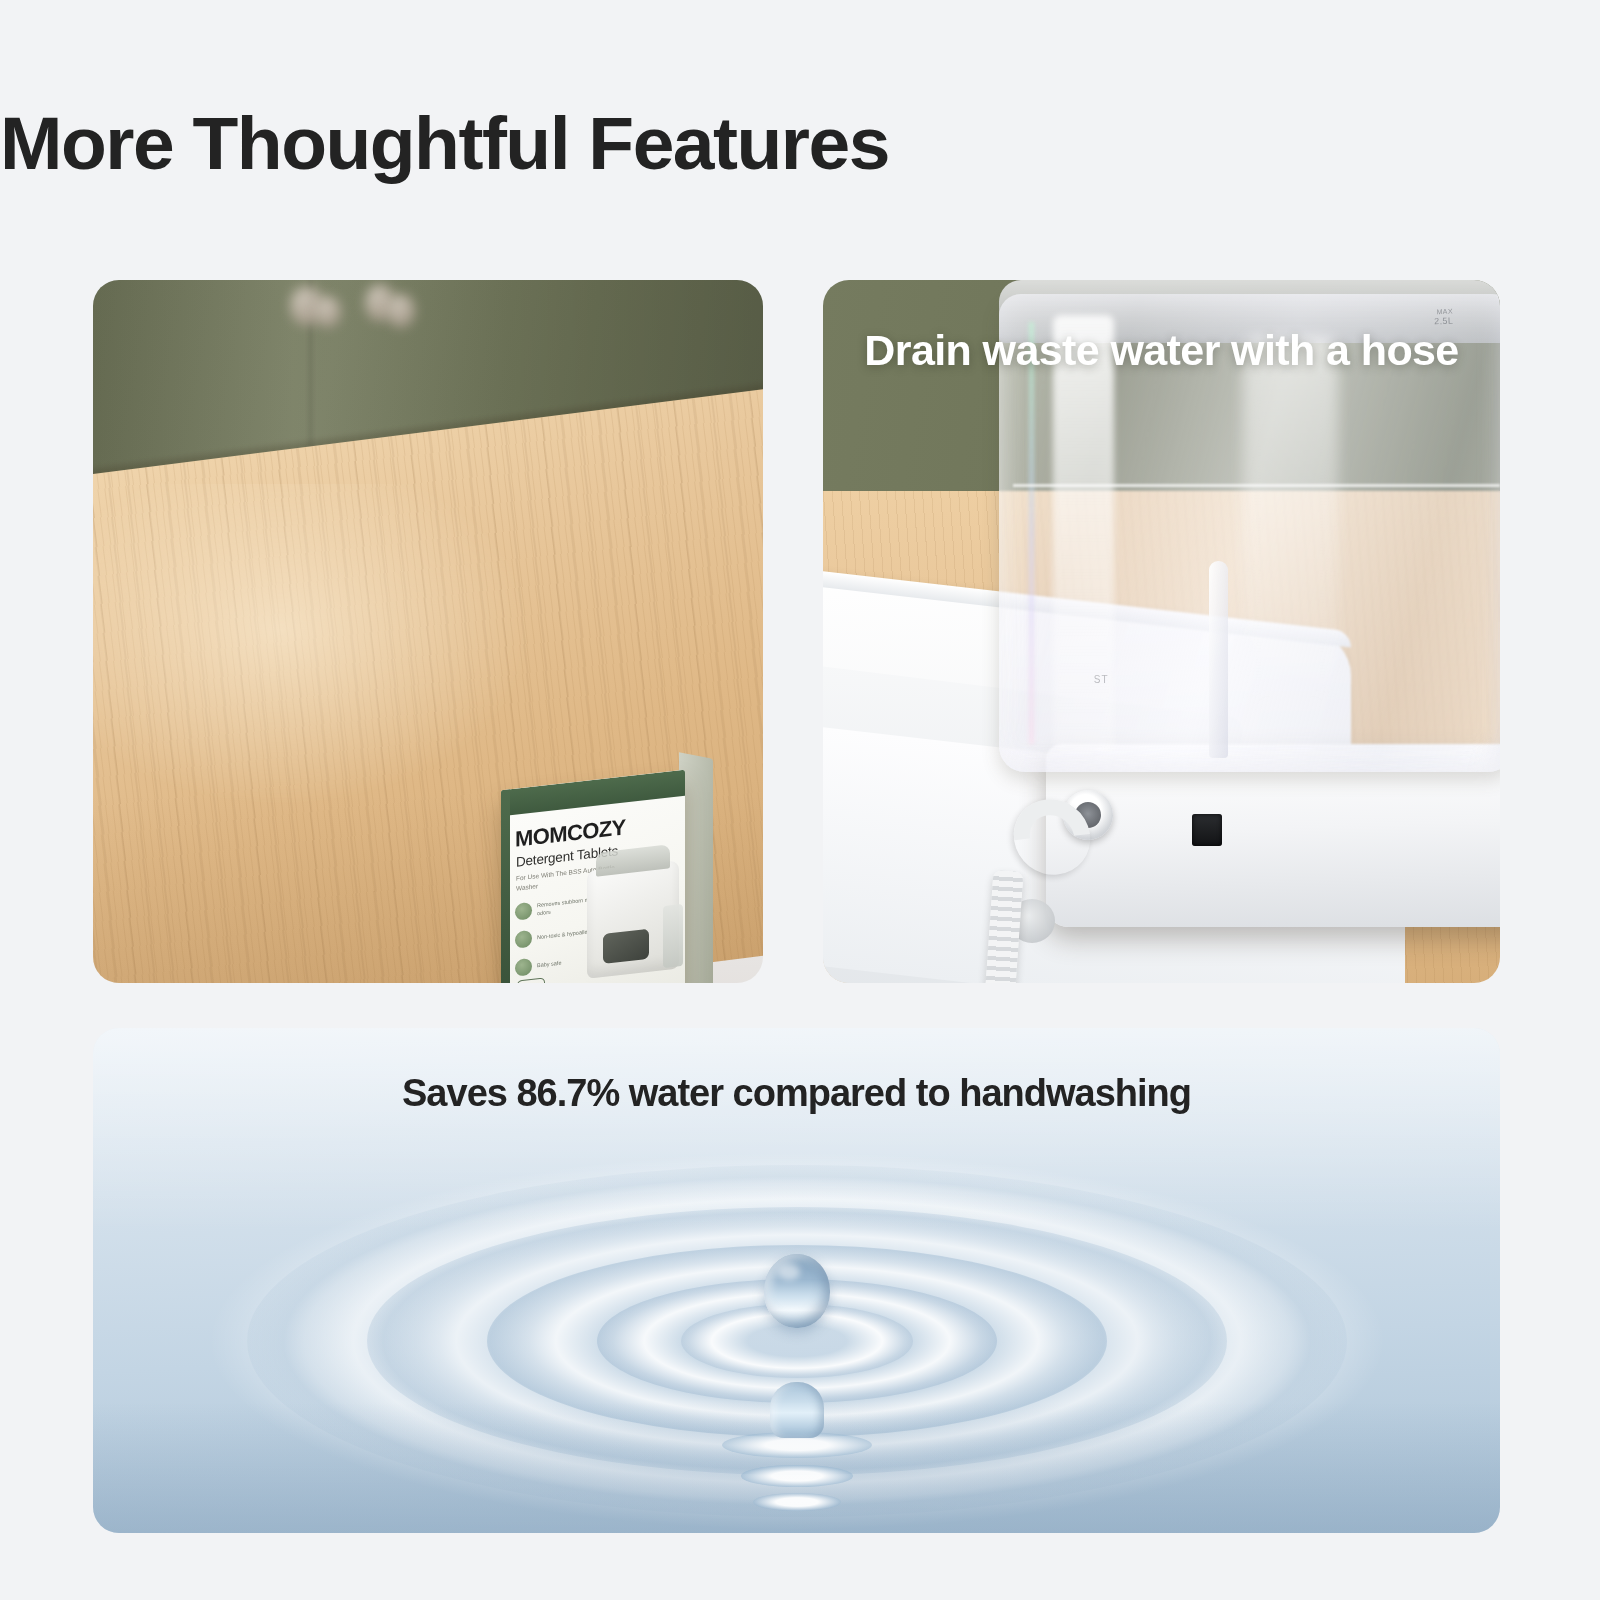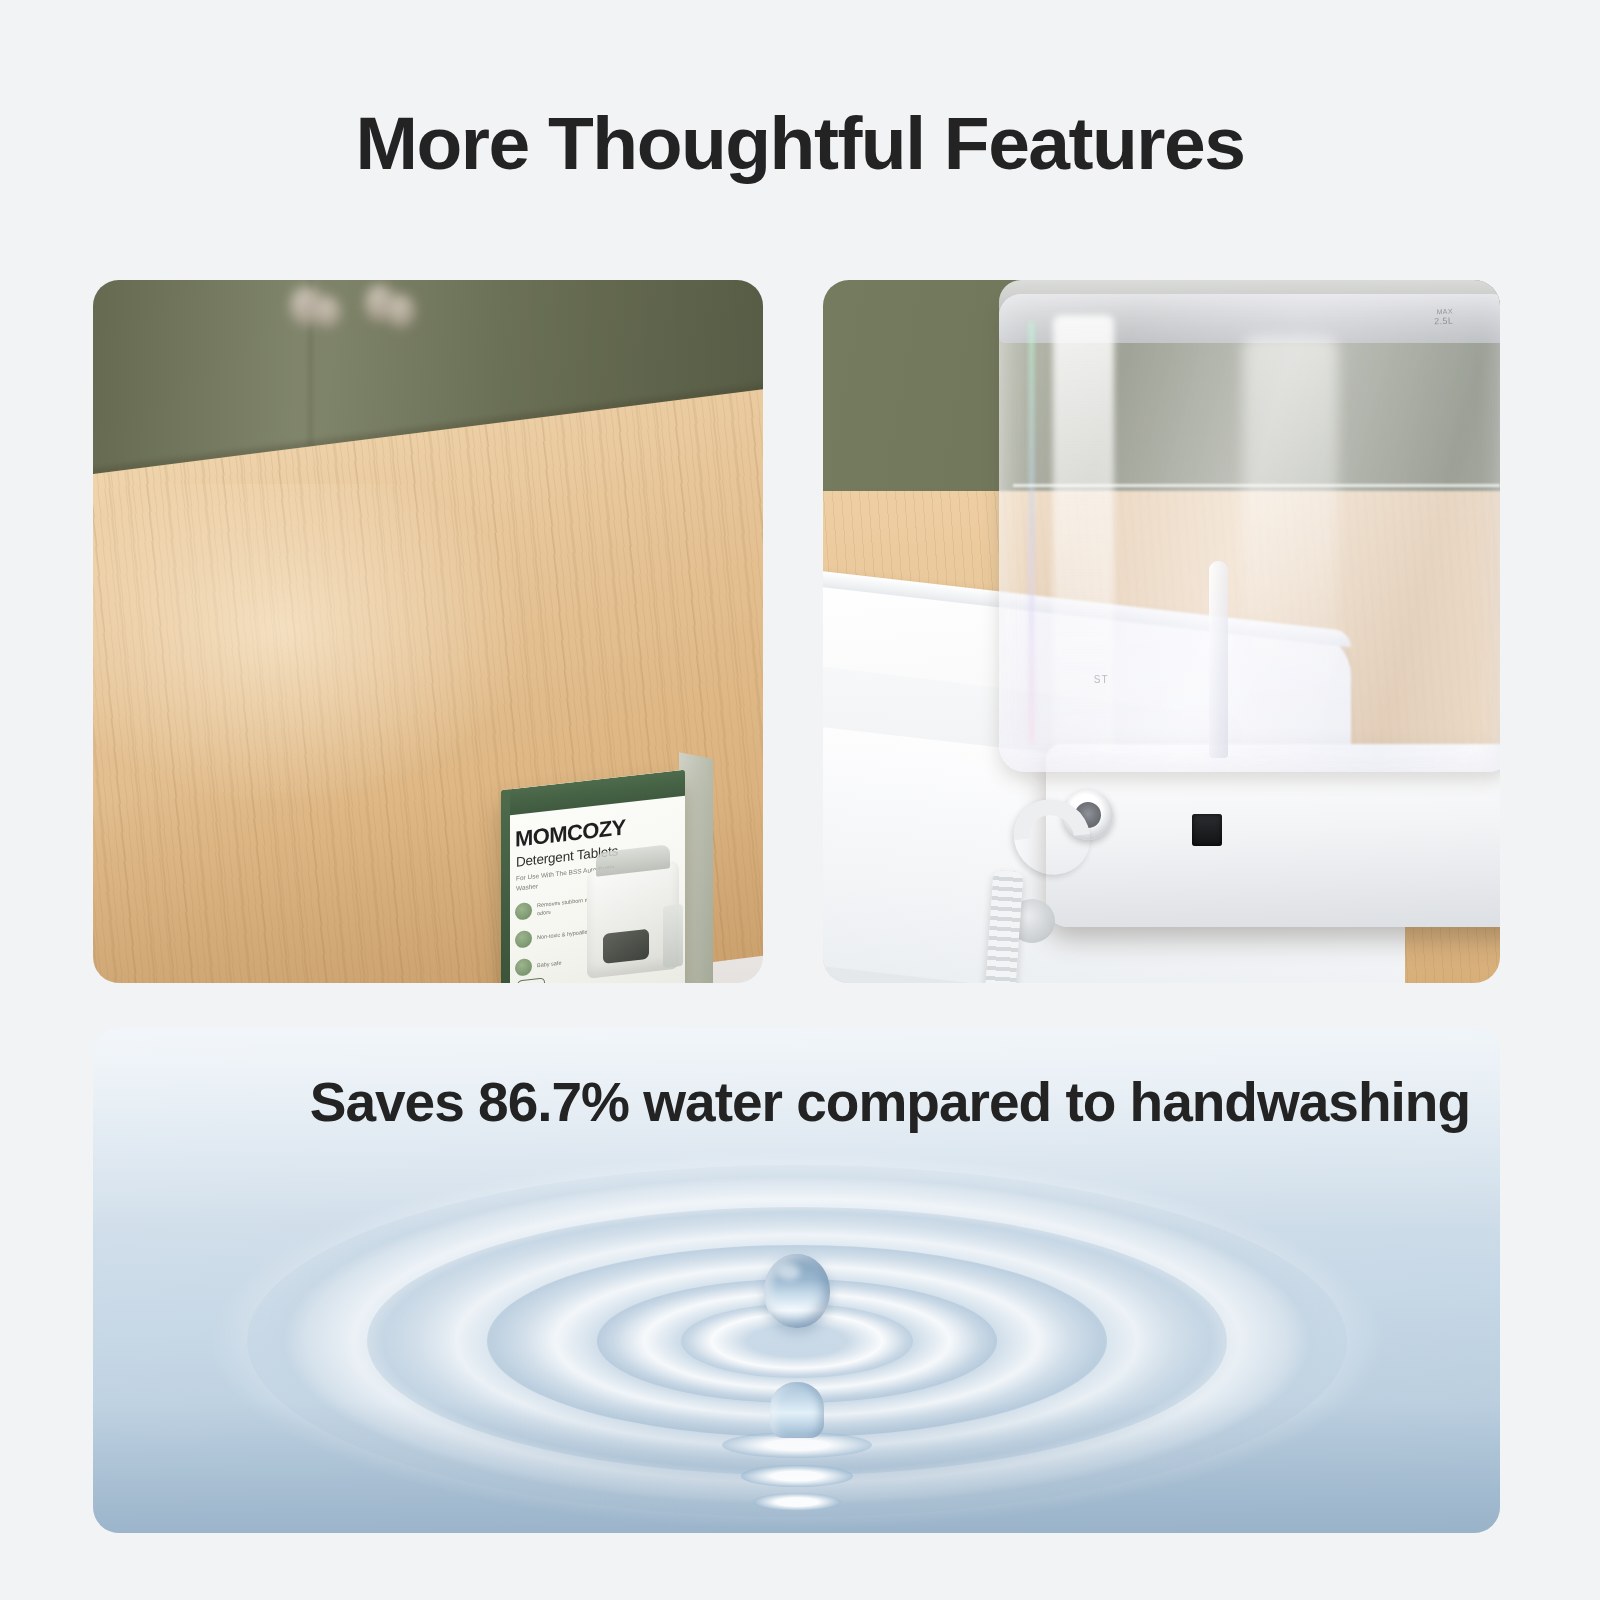--- a/index.html
+++ b/index.html
@@ -8,21 +8,21 @@
     background:#f2f3f5;
     font-family:"Liberation Sans", sans-serif;
     position:relative;
     overflow:hidden;
   }
 
   
   .page-title{
     position:absolute;
     left:0; top:104px; width:1600px;
-    text-align:center;
+    text-align:left;
     font-size:75px;
     font-weight:bold;
     letter-spacing:-1.5px;
     color:#232323;
     line-height:1.05;
   }
 
   
   .panel{
     position:absolute;
@@ -408,23 +408,23 @@
     font-weight:bold;
     line-height:1.15;
     letter-spacing:-.6px;
     text-shadow:0 2px 10px rgba(40,45,30,.34);
     padding:0 24px;
   }
   #caption-tablets{ top:46px; }
   #caption-drain{ top:46px; }
   .caption-dark{
     position:absolute; left:0; top:44px; width:100%;
-    text-align:right;
+    text-align:center;
     color:#232323;
-    font-size:55px;
+    font-size:38px;
     font-weight:bold;
     letter-spacing:-1px;
     line-height:1.12;
     padding:0 30px;
   }
 </style>
 </head>
 <body>
 
 <h1 class="page-title">More Thoughtful Features</h1>
@@ -514,20 +514,21 @@
     </div>
     <div class="tank-stmark">ST</div>
 
     <div class="appliance-port"></div>
     <div class="drain-collar"></div>
     <div class="hose-bend"></div>
     <div class="hose-clip"></div>
     <div class="hose-coil"></div>
   </div>
 
+  <div class="caption-light" id="caption-drain">Drain waste water with a hose</div>
 </div>
 
 <div class="panel" id="panel-water">
   <div class="scene">
     <div class="water-bg"></div>
     <div class="ripple r1"></div>
     <div class="ripple r2"></div>
     <div class="ripple r3"></div>
     <div class="ripple r4"></div>
     <div class="ripple r5"></div>

